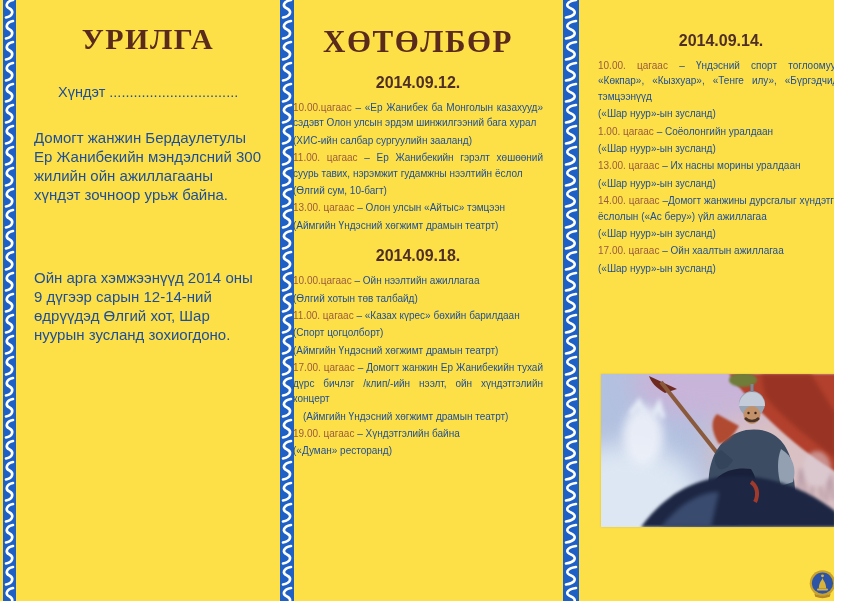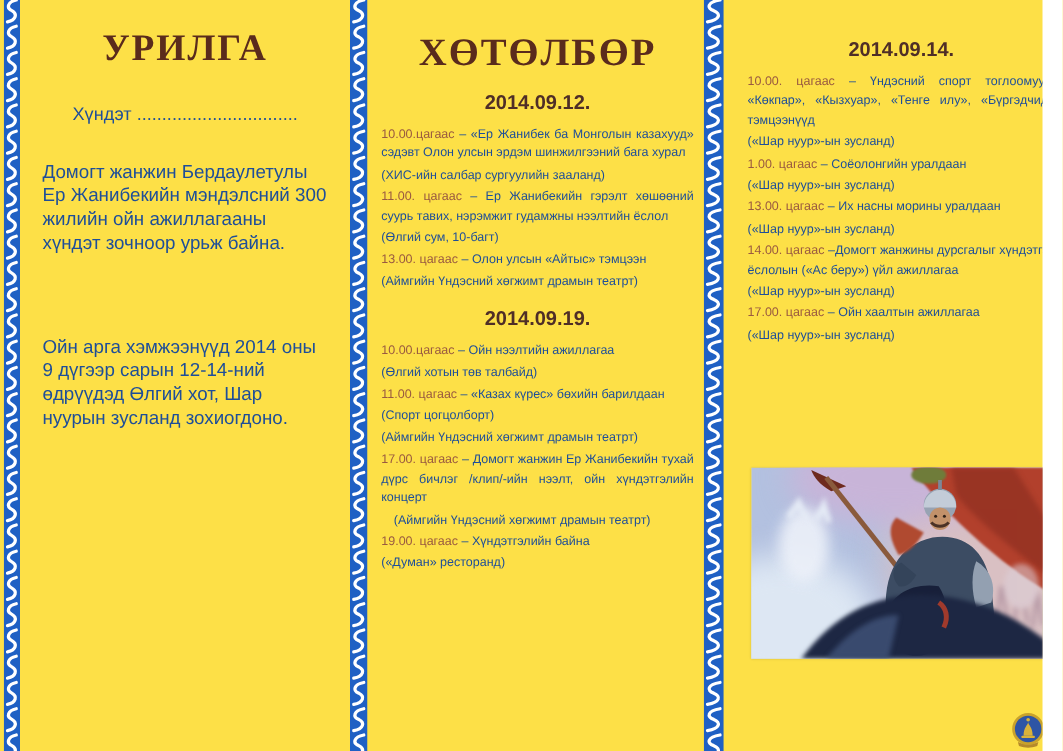--- a/index.html
+++ b/index.html
@@ -3,21 +3,21 @@
 <meta charset="utf-8">
 <style>
   html,body{margin:0;padding:0;background:#ffffff;}
   .page{
     position:relative;width:834px;height:601px;background:#fde047;overflow:hidden;
     font-family:"Liberation Sans","DejaVu Sans",sans-serif;
   }
   .ornament{position:absolute;top:0;height:601px;}
   .col{position:absolute;top:0;}
   .col1{left:28px;width:240px;}
-  .col2{left:303px;width:254px;}
+  .col2{left:291px;width:254px;}
   .col3{left:596px;width:250px;}
   .title{
     font-family:"Liberation Serif","DejaVu Serif",serif;
     font-weight:bold;font-size:30px;letter-spacing:1.5px;text-align:center;
     color:var(--maroon,#5a2b1c);margin:22px 0 0 0;
   }
   .col2 .title{margin-top:24px;font-size:31px;}
   .date{
     font-size:16px;font-weight:bold;text-align:center;
     color:var(--datebrown,#4f2e27);margin:14px 0 8px 0;
@@ -145,21 +145,21 @@
     <div class="title">ХӨТӨЛБӨР</div>
 
     <div class="date">2014.09.12.</div>
     <p class="event"><span class="time">10.00.цагаас</span> <span>– «Ер Жанибек ба Монголын казахууд» сэдэвт Олон улсын эрдэм шинжилгээний бага хурал</span></p>
     <p class="venue">(ХИС-ийн салбар сургуулийн зааланд)</p>
     <p class="event"><span class="time">11.00. цагаас</span> <span>– Ер Жанибекийн гэрэлт хөшөөний суурь тавих, нэрэмжит гудамжны нээлтийн ёслол</span></p>
     <p class="venue">(Өлгий сум, 10-багт)</p>
     <p class="event"><span class="time">13.00. цагаас</span> <span>– Олон улсын «Айтыс» тэмцээн</span></p>
     <p class="venue">(Аймгийн Үндэсний хөгжимт драмын театрт)</p>
 
-    <div class="date">2014.09.19.</div>
+    <div class="date">2014.09.18.</div>
     <p class="event"><span class="time">10.00.цагаас</span> <span>– Ойн нээлтийн ажиллагаа</span></p>
     <p class="venue">(Өлгий хотын төв талбайд)</p>
     <p class="event"><span class="time">11.00. цагаас</span> <span>– «Казах күрес» бөхийн барилдаан</span></p>
     <p class="venue">(Спорт цогцолборт)</p>
     <p class="venue">(Аймгийн Үндэсний хөгжимт драмын театрт)</p>
     <p class="event"><span class="time">17.00. цагаас</span> <span>– Домогт жанжин Ер Жанибекийн тухай дүрс бичлэг /клип/-ийн нээлт, ойн хүндэтгэлийн концерт</span></p>
     <p class="venue indent">(Аймгийн Үндэсний хөгжимт драмын театрт)</p>
     <p class="event"><span class="time">19.00. цагаас</span> <span>– Хүндэтгэлийн байна</span></p>
     <p class="venue">(«Думан» ресторанд)</p>
   </div>

